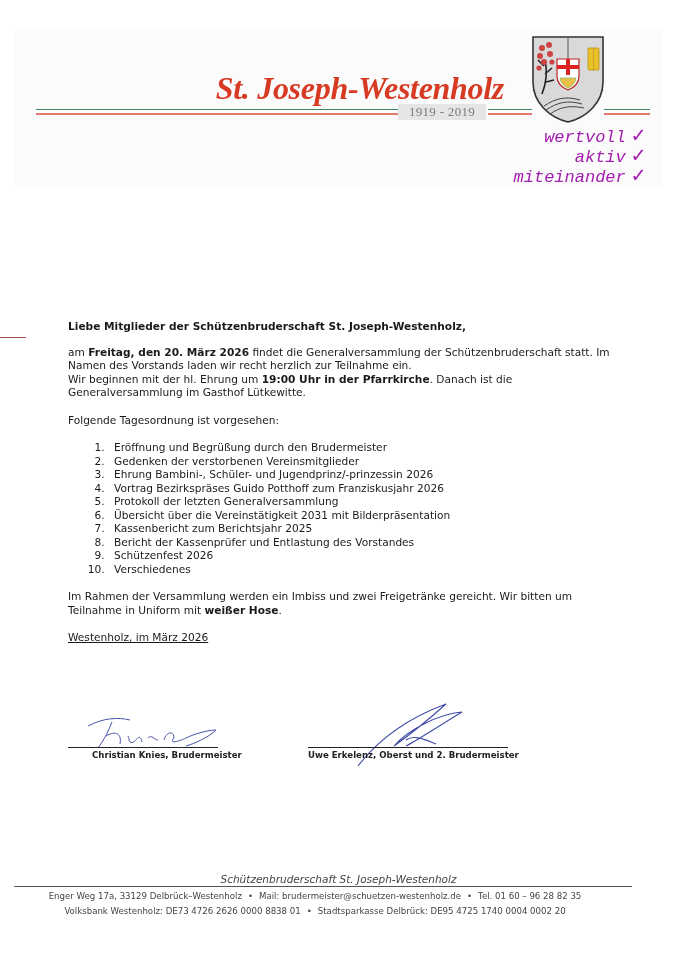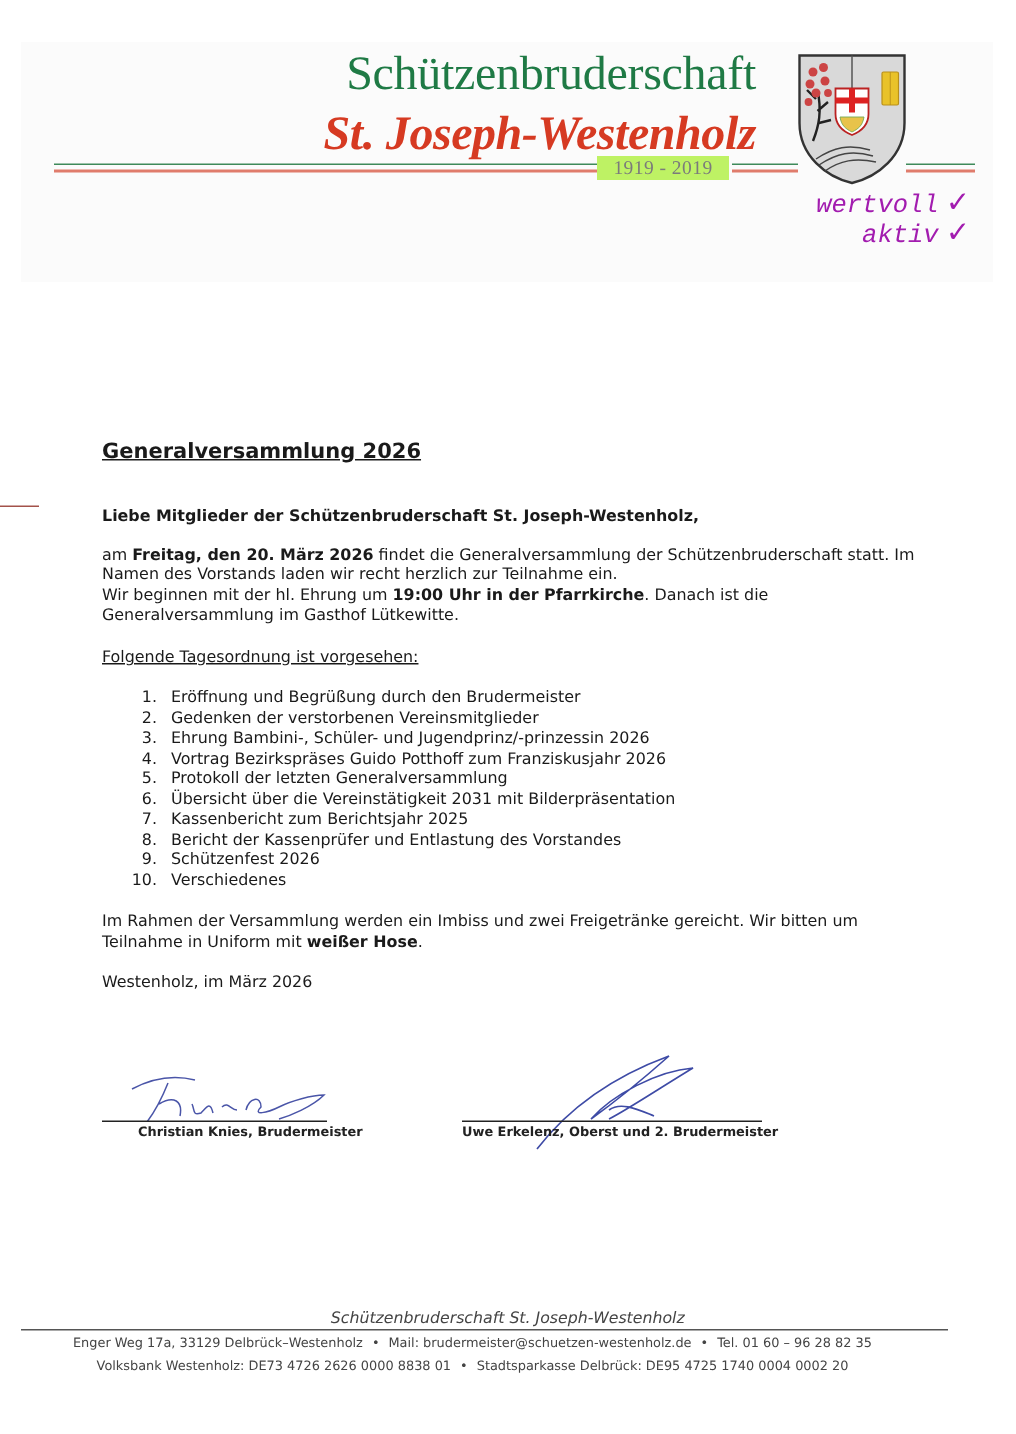--- a/index.html
+++ b/index.html
@@ -10,21 +10,21 @@
     .lh { position: absolute; left: 0; top: 0; width: 677px; height: 200px; }
     .lh-bg { position: absolute; left: 14px; top: 28px; width: 648px; height: 160px; background: #fbfbfb; }
     .lh-title1 { position: absolute; left: 214px; top: 30px; width: 290px; text-align: right;
                  font-family: "Liberation Serif", serif; font-size: 32px; color: #1f7a45; letter-spacing: -0.2px; }
     .lh-title2 { position: absolute; left: 190px; top: 70px; width: 314px; text-align: right;
                  font-family: "Liberation Serif", serif; font-size: 32px; font-weight: bold; font-style: italic;
                  color: #d63a22; letter-spacing: -0.3px; }
     .rule-green { position: absolute; left: 36px; height: 1.4px; background: #3e8a5a; }
     .rule-red   { position: absolute; left: 36px; height: 2px; background: #e07c6c; }
     .lh-years { position: absolute; left: 398px; top: 104px; width: 88px; text-align: center;
-                font-family: "Liberation Serif", serif; font-size: 13px; color: #7b7b7b; background: #bef264; letter-spacing: 0.3px; }
+                font-family: "Liberation Serif", serif; font-size: 13px; color: #7b7b7b; background: #e5e5e5; letter-spacing: 0.3px; }
     .crest { position: absolute; left: 530px; top: 34px; width: 76px; height: 90px; }
     .motto { position: absolute; right: 32px; font-family: Liberation Mono, monospace; font-style: italic;
              font-size: 17px; color: #a21caf; text-align: left; }
     .motto .chk { font-style: normal; font-size: 22px; margin-left: 6px; }
 
     
     .fold-mark { position: absolute; left: 0; top: 337px; width: 26px; height: 1px; background: #a3524a; }
 
     
     .content { position: absolute; left: 68px; top: 292px; width: 560px;
@@ -47,21 +47,20 @@
                 font-family: "DejaVu Sans", sans-serif; font-style: italic; font-size: 10.5px; color: #444; }
     .ft-rule { position: absolute; left: 14px; top: 886px; width: 618px; height: 1px; background: #555; }
     .ft-line { position: absolute; left: 0; width: 630px; text-align: center; font-size: 8.6px; color: #444; white-space: nowrap; }
     .ft-line .sep { margin: 0 6px; }
   </style>
 </head>
 <body>
 
 <div class="lh">
   <div class="lh-bg"></div>
-  <div class="lh-title1">Schützenbruderschaft</div>
   <div class="lh-title2">St. Joseph-Westenholz</div>
 
   <div class="rule-green" style="top:109px;width:362px;"></div>
   <div class="rule-red" style="top:113px;width:362px;"></div>
   <div class="rule-green" style="top:109px;left:488px;width:44px;"></div>
   <div class="rule-red" style="top:113px;left:488px;width:44px;"></div>
   <div class="rule-green" style="top:109px;left:604px;width:46px;"></div>
   <div class="rule-red" style="top:113px;left:604px;width:46px;"></div>
   <div class="lh-years">1919 - 2019</div>
 
@@ -88,54 +87,56 @@
 
     <path d="M14 72 C26 64 36 62 50 66 M16 76 C28 68 38 66 52 70 M20 80 C30 73 40 71 54 74" stroke="#444" stroke-width="1" fill="none"></path>
   </svg>
 
   <div class="motto" style="top:122px;">
     <span>wertvoll</span><span class="chk">✓</span>
   </div>
   <div class="motto" style="top:142px;">
     <span>aktiv</span><span class="chk">✓</span>
   </div>
+  <div class="motto" style="top:162px;">
+    <span>miteinander</span><span class="chk">✓</span>
+  </div>
 </div>
 
 <div class="fold-mark"></div>
 
 <div class="content">
-  <h1 class="doc-title">Generalversammlung 2026</h1>
 
   <div class="salutation">Liebe Mitglieder der Schützenbruderschaft St. Joseph-Westenholz,</div>
 
   <div class="para">
     <span>am </span><span class="b">Freitag, den 20. März 2026</span><span> findet die Generalversammlung der Schützenbruderschaft statt. Im Namen des Vorstands laden wir recht herzlich zur Teilnahme ein.</span><br>
     <span>Wir beginnen mit der hl. Ehrung um </span><span class="b">19:00 Uhr in der Pfarrkirche</span><span>. Danach ist die Generalversammlung im Gasthof Lütkewitte.</span>
   </div>
 
-  <div class="para" style="margin-top:14px;text-decoration:underline;">Folgende Tagesordnung ist vorgesehen:</div>
+  <div class="para" style="margin-top:14px;">Folgende Tagesordnung ist vorgesehen:</div>
 
   <ol class="agenda">
     <li>Eröffnung und Begrüßung durch den Brudermeister</li>
     <li>Gedenken der verstorbenen Vereinsmitglieder</li>
     <li>Ehrung Bambini-, Schüler- und Jugendprinz/-prinzessin 2026</li>
     <li>Vortrag Bezirkspräses Guido Potthoff zum Franziskusjahr 2026</li>
     <li>Protokoll der letzten Generalversammlung</li>
     <li>Übersicht über die Vereinstätigkeit 2031 mit Bilderpräsentation</li>
     <li>Kassenbericht zum Berichtsjahr 2025</li>
     <li>Bericht der Kassenprüfer und Entlastung des Vorstandes</li>
     <li>Schützenfest 2026</li>
     <li>Verschiedenes</li>
   </ol>
 
   <div class="para" style="margin-top:14px;">
     <span>Im Rahmen der Versammlung werden ein Imbiss und zwei Freigetränke gereicht. Wir bitten um Teilnahme in Uniform mit </span><span class="b">weißer Hose</span><span>.</span>
   </div>
 
-  <div class="para" style="margin-top:14px;">Westenholz, im März 2026</div>
+  <div class="para" style="margin-top:14px;text-decoration:underline;">Westenholz, im März 2026</div>
 </div>
 
 <div class="sig" style="left:68px;">
   <svg class="sig-svg" width="160" height="48" viewBox="0 0 160 48" style="left:0;">
     <path d="M20 26 C35 18 50 17 62 20 M44 22 C40 32 36 40 30 48 M38 36 C48 30 54 34 52 44 M60 36 C62 40 60 44 66 42 C70 38 72 34 74 42 M80 38 C84 34 86 40 90 40 M96 40 C98 32 106 30 106 38 C100 44 110 42 118 38 C126 34 140 30 148 30 C140 38 125 44 118 46" stroke="#4a55a8" stroke-width="1" fill="none"></path>
   </svg>
   <div class="sig-line" style="left:0;width:150px;"></div>
   <div class="sig-name" style="left:0;padding-left:24px;">Christian Knies,  Brudermeister</div>
 </div>
 

